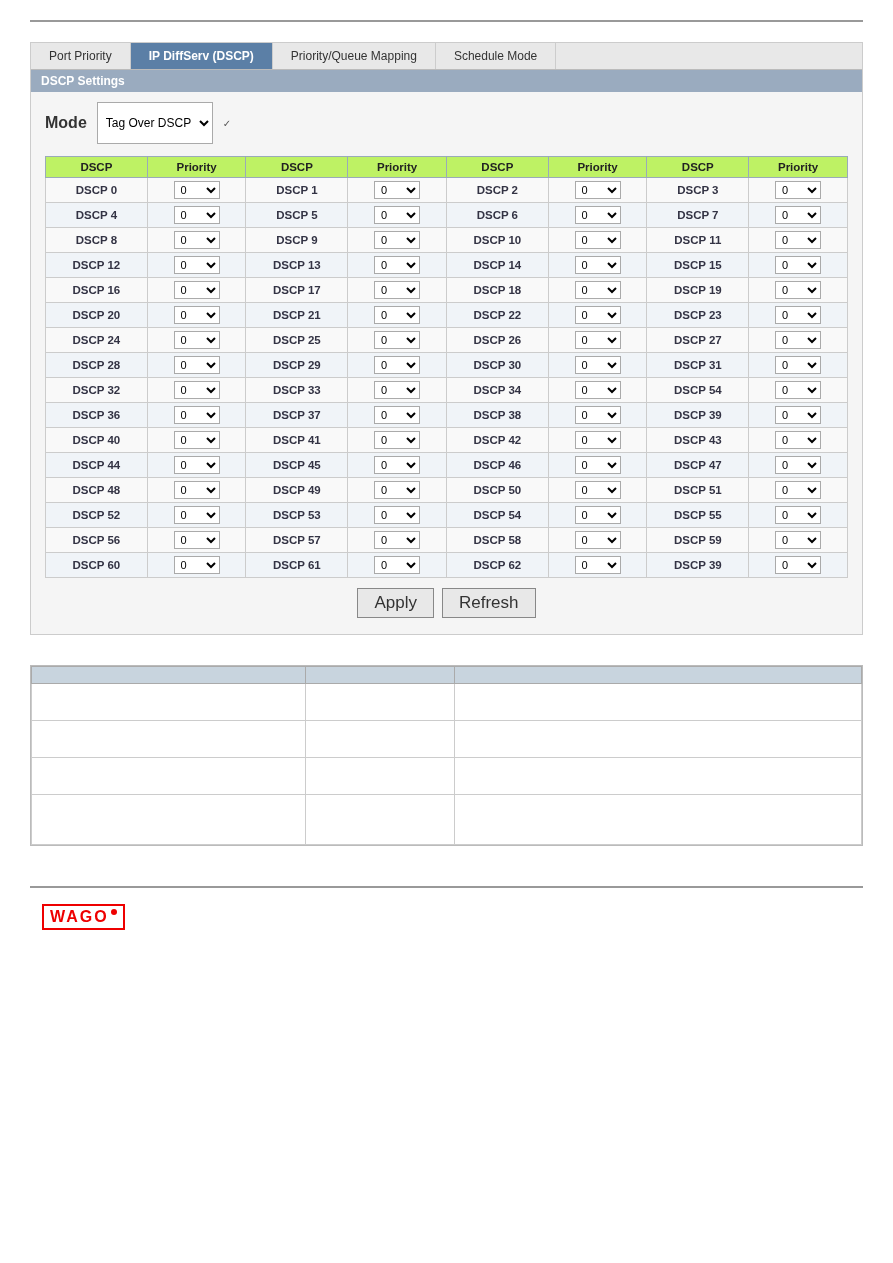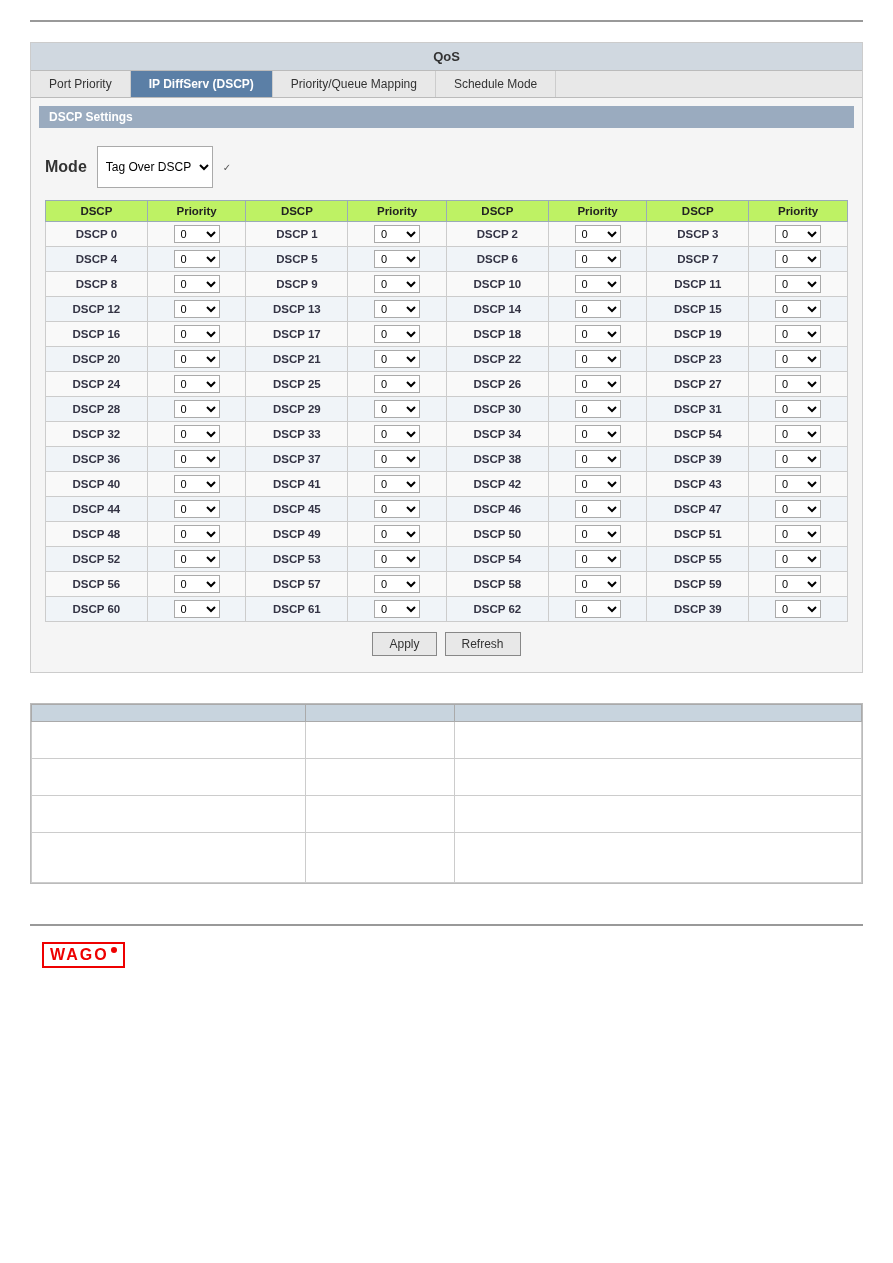--- a/index.html
+++ b/index.html
@@ -56,21 +56,21 @@
       color: #fff;
       font-weight: bold;
     }
 
     .section-header {
       background: #9aabbf;
       color: #fff;
       padding: 4px 10px;
       font-weight: bold;
       font-size: 12px;
-      margin: 8px;
+      margin: 0;
     }
 
     .qos-content {
       padding: 10px 14px;
     }
 
     .mode-row {
       display: flex;
       align-items: center;
       margin-bottom: 12px;
@@ -132,21 +132,21 @@
 
     .button-row {
       display: flex;
       justify-content: center;
       gap: 8px;
       padding: 10px 0 6px 0;
     }
 
     .btn {
       padding: 4px 16px;
-      font-size: 12px;
+      font-size: 17px;
       border: 1px solid #888;
       background: #e8e8e8;
       cursor: pointer;
       color: #333;
     }
 
     
     .bottom-table-wrapper {
       border: 1px solid #bbb;
       margin-bottom: 30px;
@@ -210,21 +210,20 @@
     }
   </style>
 </head>
 <body>
 
 <div class="page-wrapper">
   <div class="top-divider"></div>
 
   <div class="qos-panel">
 
-    <div class="qos-title-bar">QoS</div>
 
     <div class="qos-tabs">
       <div class="qos-tab">Port Priority</div>
       <div class="qos-tab active">IP DiffServ (DSCP)</div>
       <div class="qos-tab">Priority/Queue Mapping</div>
       <div class="qos-tab">Schedule Mode</div>
     </div>
 
     <div class="section-header">DSCP Settings</div>
 

